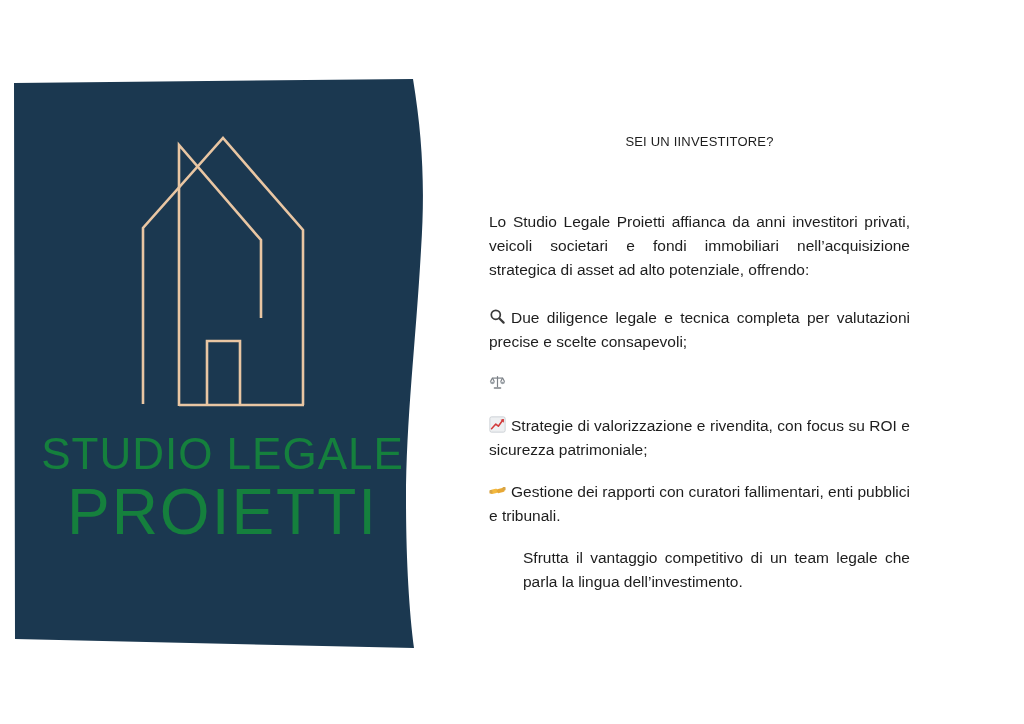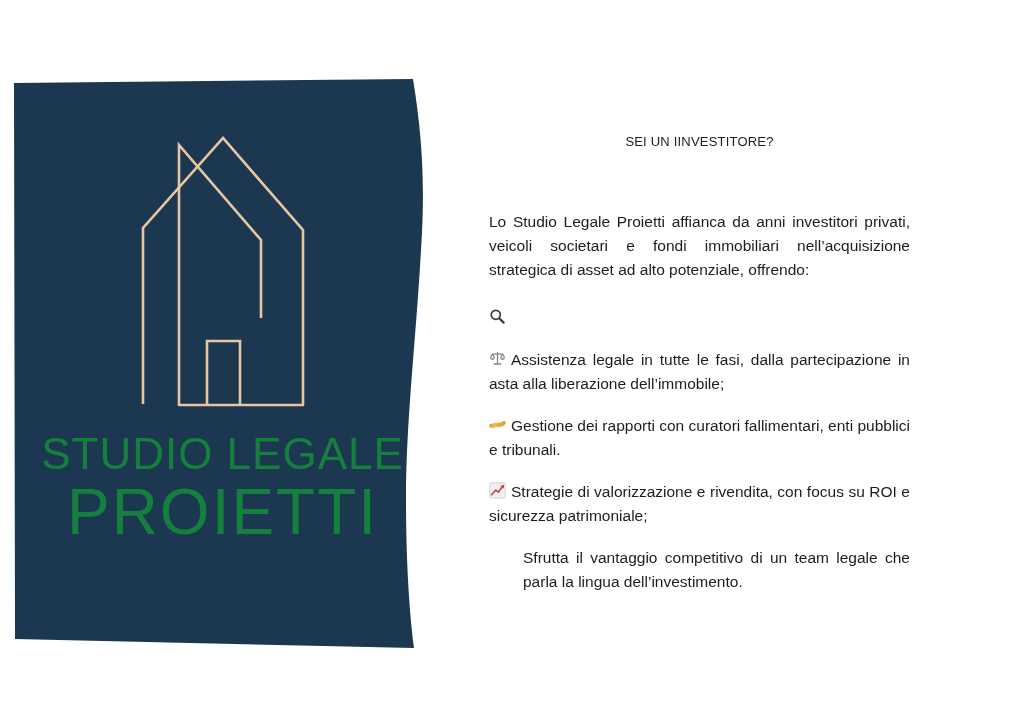--- a/index.html
+++ b/index.html
@@ -70,58 +70,58 @@
     <p class="title">SEI UN IINVESTITORE?</p>
 
     <p class="intro">Lo Studio Legale Proietti affianca da anni investitori privati, veicoli societari e fondi immobiliari nell’acquisizione strategica di asset ad alto potenziale, offrendo:</p>
 
     <p class="bullet">
       <span class="bicon">
         <svg viewBox="0 0 20 20">
           <circle cx="8" cy="8" r="5.3" fill="none" stroke="#3a3a3a" stroke-width="2"></circle>
           <line x1="12.3" y1="12.3" x2="17.2" y2="17.2" stroke="#3a3a3a" stroke-width="2.6" stroke-linecap="round"></line>
         </svg>
-      </span>
+      </span><span>Due diligence legale e tecnica completa per valutazioni precise e scelte consapevoli;</span>
     </p>
 
     <p class="bullet">
       <span class="bicon">
         <svg viewBox="0 0 20 20">
           <g stroke="#7c8187" stroke-width="1.4" fill="none">
             <line x1="10" y1="2.5" x2="10" y2="15.5"></line>
             <line x1="3.5" y1="4.8" x2="16.5" y2="4.8"></line>
             <line x1="4" y1="4.8" x2="1.6" y2="9.2"></line>
             <line x1="4" y1="4.8" x2="6.4" y2="9.2"></line>
             <line x1="16" y1="4.8" x2="13.6" y2="9.2"></line>
             <line x1="16" y1="4.8" x2="18.4" y2="9.2"></line>
           </g>
           <path d="M1.2,9.2 a2.8,2.8 0 0 0 5.6,0 Z" fill="#9aa0a6"></path>
           <path d="M13.2,9.2 a2.8,2.8 0 0 0 5.6,0 Z" fill="#9aa0a6"></path>
           <rect x="5.5" y="15.5" width="9" height="1.8" rx="0.9" fill="#7c8187"></rect>
         </svg>
-      </span><span>Assistenza legale in tutte le fasi, dalla partecipazione in asta alla liberazione dell’immobile;</span>
+      </span>
+    </p>
+
+    <p class="bullet">
+      <span class="bicon">
+        <svg viewBox="0 0 20 20">
+          <rect x="1" y="1" width="18" height="18" rx="2" fill="#eef0f2" stroke="#c7ccd1" stroke-width="1"></rect>
+          <polyline points="3,15 8,9.5 11,12 16.5,4.5" fill="none" stroke="#d23b3b" stroke-width="1.8" stroke-linecap="round" stroke-linejoin="round"></polyline>
+          <polygon points="17.5,3.5 17.5,8 13.5,4.5" fill="#d23b3b"></polygon>
+        </svg>
+      </span><span>Strategie di valorizzazione e rivendita, con focus su ROI e sicurezza patrimoniale;</span>
     </p>
 
     <p class="bullet">
       <span class="bicon">
         <svg viewBox="0 0 20 20">
           <rect x="1" y="8.5" width="9.5" height="5" rx="2.2" fill="#f3b93f" transform="rotate(-14 5.75 11)"></rect>
           <rect x="9" y="7.5" width="9.5" height="5" rx="2.2" fill="#e8a833" transform="rotate(-14 13.75 10)"></rect>
           <rect x="0.5" y="9.5" width="3.5" height="4" rx="1" fill="#d8a445"></rect>
           <rect x="16" y="5.8" width="3.5" height="4" rx="1" fill="#d8a445"></rect>
         </svg>
       </span><span>Gestione dei rapporti con curatori fallimentari, enti pubblici e tribunali.</span>
     </p>
 
-    <p class="bullet">
-      <span class="bicon">
-        <svg viewBox="0 0 20 20">
-          <rect x="1" y="1" width="18" height="18" rx="2" fill="#eef0f2" stroke="#c7ccd1" stroke-width="1"></rect>
-          <polyline points="3,15 8,9.5 11,12 16.5,4.5" fill="none" stroke="#d23b3b" stroke-width="1.8" stroke-linecap="round" stroke-linejoin="round"></polyline>
-          <polygon points="17.5,3.5 17.5,8 13.5,4.5" fill="#d23b3b"></polygon>
-        </svg>
-      </span><span>Strategie di valorizzazione e rivendita, con focus su ROI e sicurezza patrimoniale;</span>
-    </p>
-
     <p class="closing">Sfrutta il vantaggio competitivo di un team legale che parla la lingua dell’investimento.</p>
 
   </div>
 </div>
 
 </body></html>

